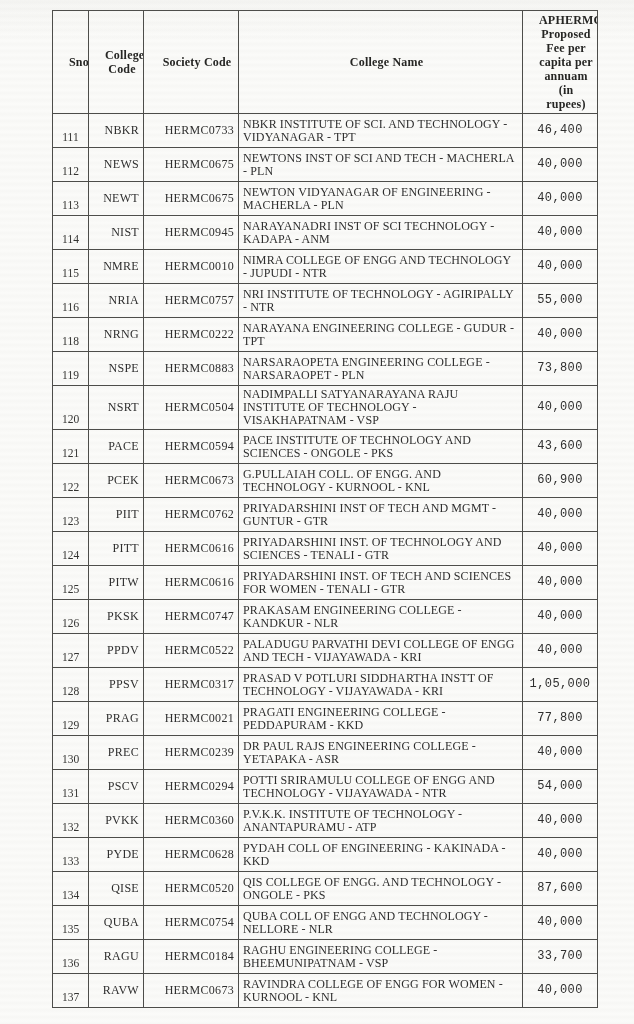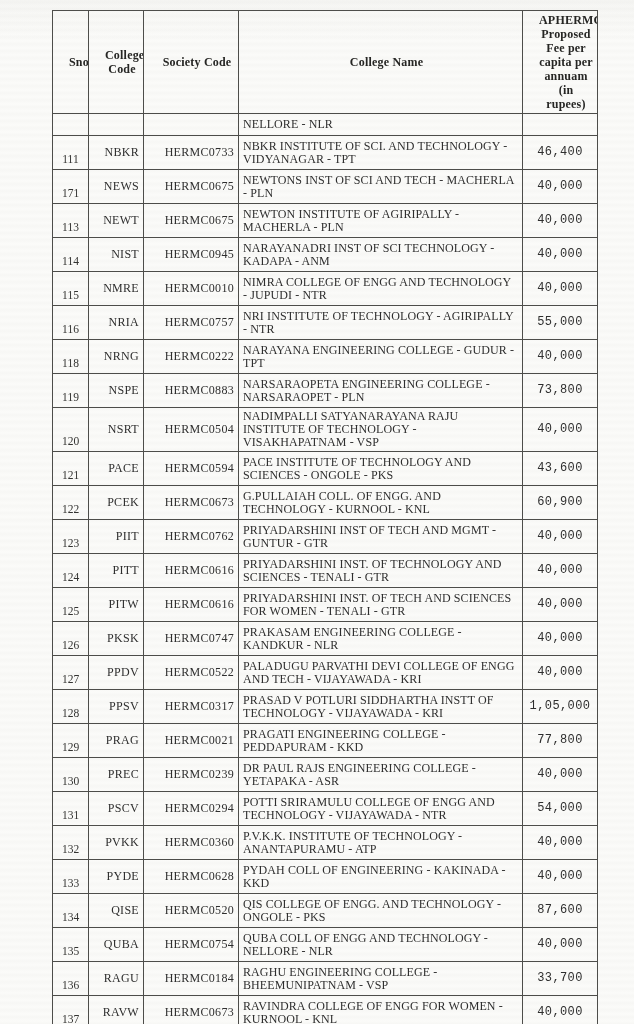--- a/index.html
+++ b/index.html
@@ -103,49 +103,42 @@
   <thead>
     <tr>
       <th>Sno</th>
       <th>College Code</th>
       <th>Society Code</th>
       <th>College Name</th>
       <th>APHERMC Proposed Fee per capita per annuam (in rupees)</th>
     </tr>
   </thead>
   <tbody>
-    <tr class="section-row">
-      <td class="sno"></td>
-      <td class="code"></td>
-      <td class="soc"></td>
-      <td class="name">NELLORE - NLR</td>
-      <td class="fee"></td>
-    </tr>
 
   <tr class="data-row">
     <td class="sno">111</td>
     <td class="code">NBKR</td>
     <td class="soc">HERMC0733</td>
     <td class="name">NBKR INSTITUTE OF SCI. AND TECHNOLOGY - VIDYANAGAR - TPT</td>
     <td class="fee">46,400</td>
   </tr>
 
   <tr class="data-row">
-    <td class="sno">171</td>
+    <td class="sno">112</td>
     <td class="code">NEWS</td>
     <td class="soc">HERMC0675</td>
     <td class="name">NEWTONS INST OF SCI AND TECH - MACHERLA - PLN</td>
     <td class="fee">40,000</td>
   </tr>
 
   <tr class="data-row">
     <td class="sno">113</td>
     <td class="code">NEWT</td>
     <td class="soc">HERMC0675</td>
-    <td class="name">NEWTON INSTITUTE OF AGIRIPALLY - MACHERLA - PLN</td>
+    <td class="name">NEWTON VIDYANAGAR OF ENGINEERING - MACHERLA - PLN</td>
     <td class="fee">40,000</td>
   </tr>
 
   <tr class="data-row">
     <td class="sno">114</td>
     <td class="code">NIST</td>
     <td class="soc">HERMC0945</td>
     <td class="name">NARAYANADRI INST OF SCI TECHNOLOGY - KADAPA - ANM</td>
     <td class="fee">40,000</td>
   </tr>

